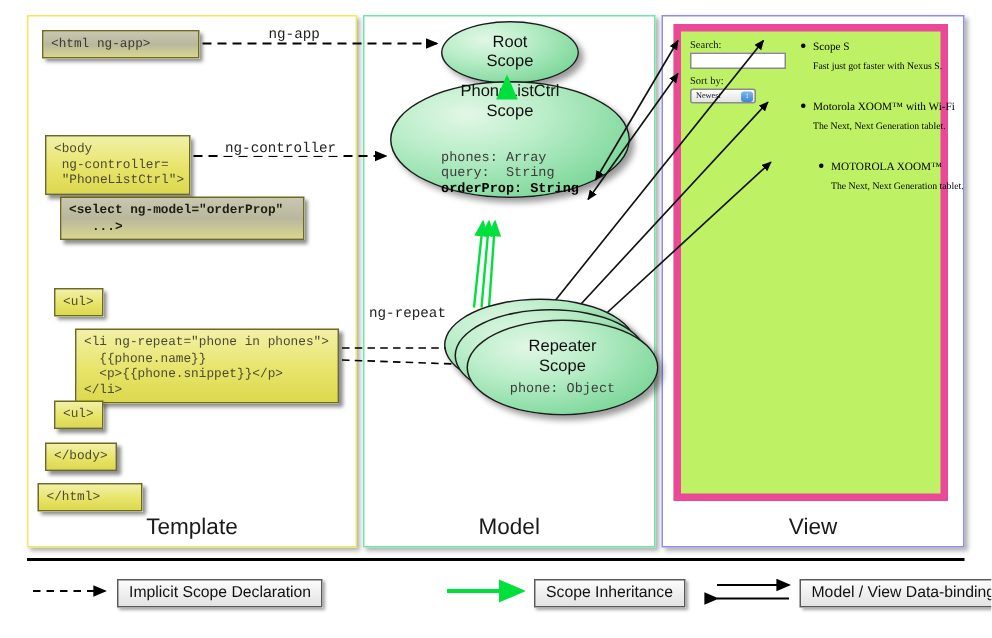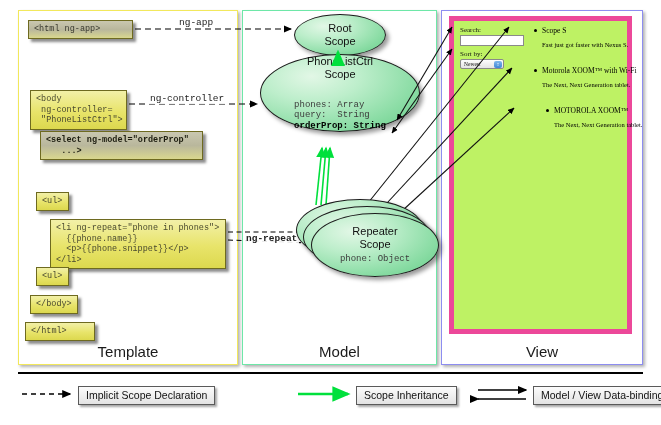--- a/index.html
+++ b/index.html
@@ -296,21 +296,21 @@
     <line x1="397" y1="120" x2="452" y2="27" stroke="#111" stroke-width="1.1" marker-start="url(#ahs2)" marker-end="url(#ahs)"></line>
     <line x1="392" y1="133" x2="452" y2="49" stroke="#111" stroke-width="1.1" marker-start="url(#ahs2)" marker-end="url(#ahs)"></line>
 
     <line x1="360" y1="213" x2="509" y2="27" stroke="#111" stroke-width="1.1" marker-start="url(#ahs2)" marker-end="url(#ahs)"></line>
     <line x1="375" y1="216" x2="512" y2="68" stroke="#111" stroke-width="1.1" marker-start="url(#ahs2)" marker-end="url(#ahs)"></line>
     <line x1="390" y1="222" x2="514" y2="108" stroke="#111" stroke-width="1.1" marker-start="url(#ahs2)" marker-end="url(#ahs)"></line>
   </svg>
 
   <div class="edge-label" style="left:177px; top:17px;">ng-app</div>
   <div class="edge-label" style="left:148px; top:93px;">ng-controller</div>
-  <div class="edge-label" style="left:244px; top:233px;font-weight:bold;">ng-repeat</div>
+  <div class="edge-label" style="left:244px; top:203px;">ng-repeat</div>
 
   <div id="legend">
     <svg width="625" height="46" style="position:absolute; left:0; top:0;">
       <defs>
         <marker id="lah" markerWidth="7" markerHeight="7" refX="6" refY="3" orient="auto">
           <path d="M0,0 L7,3 L0,6 z" fill="#000"></path>
         </marker>
         <marker id="lahg" markerWidth="7" markerHeight="7" refX="6" refY="3" orient="auto">
           <path d="M0,0 L7,3 L0,6 z" fill="#00e03c"></path>
         </marker>

